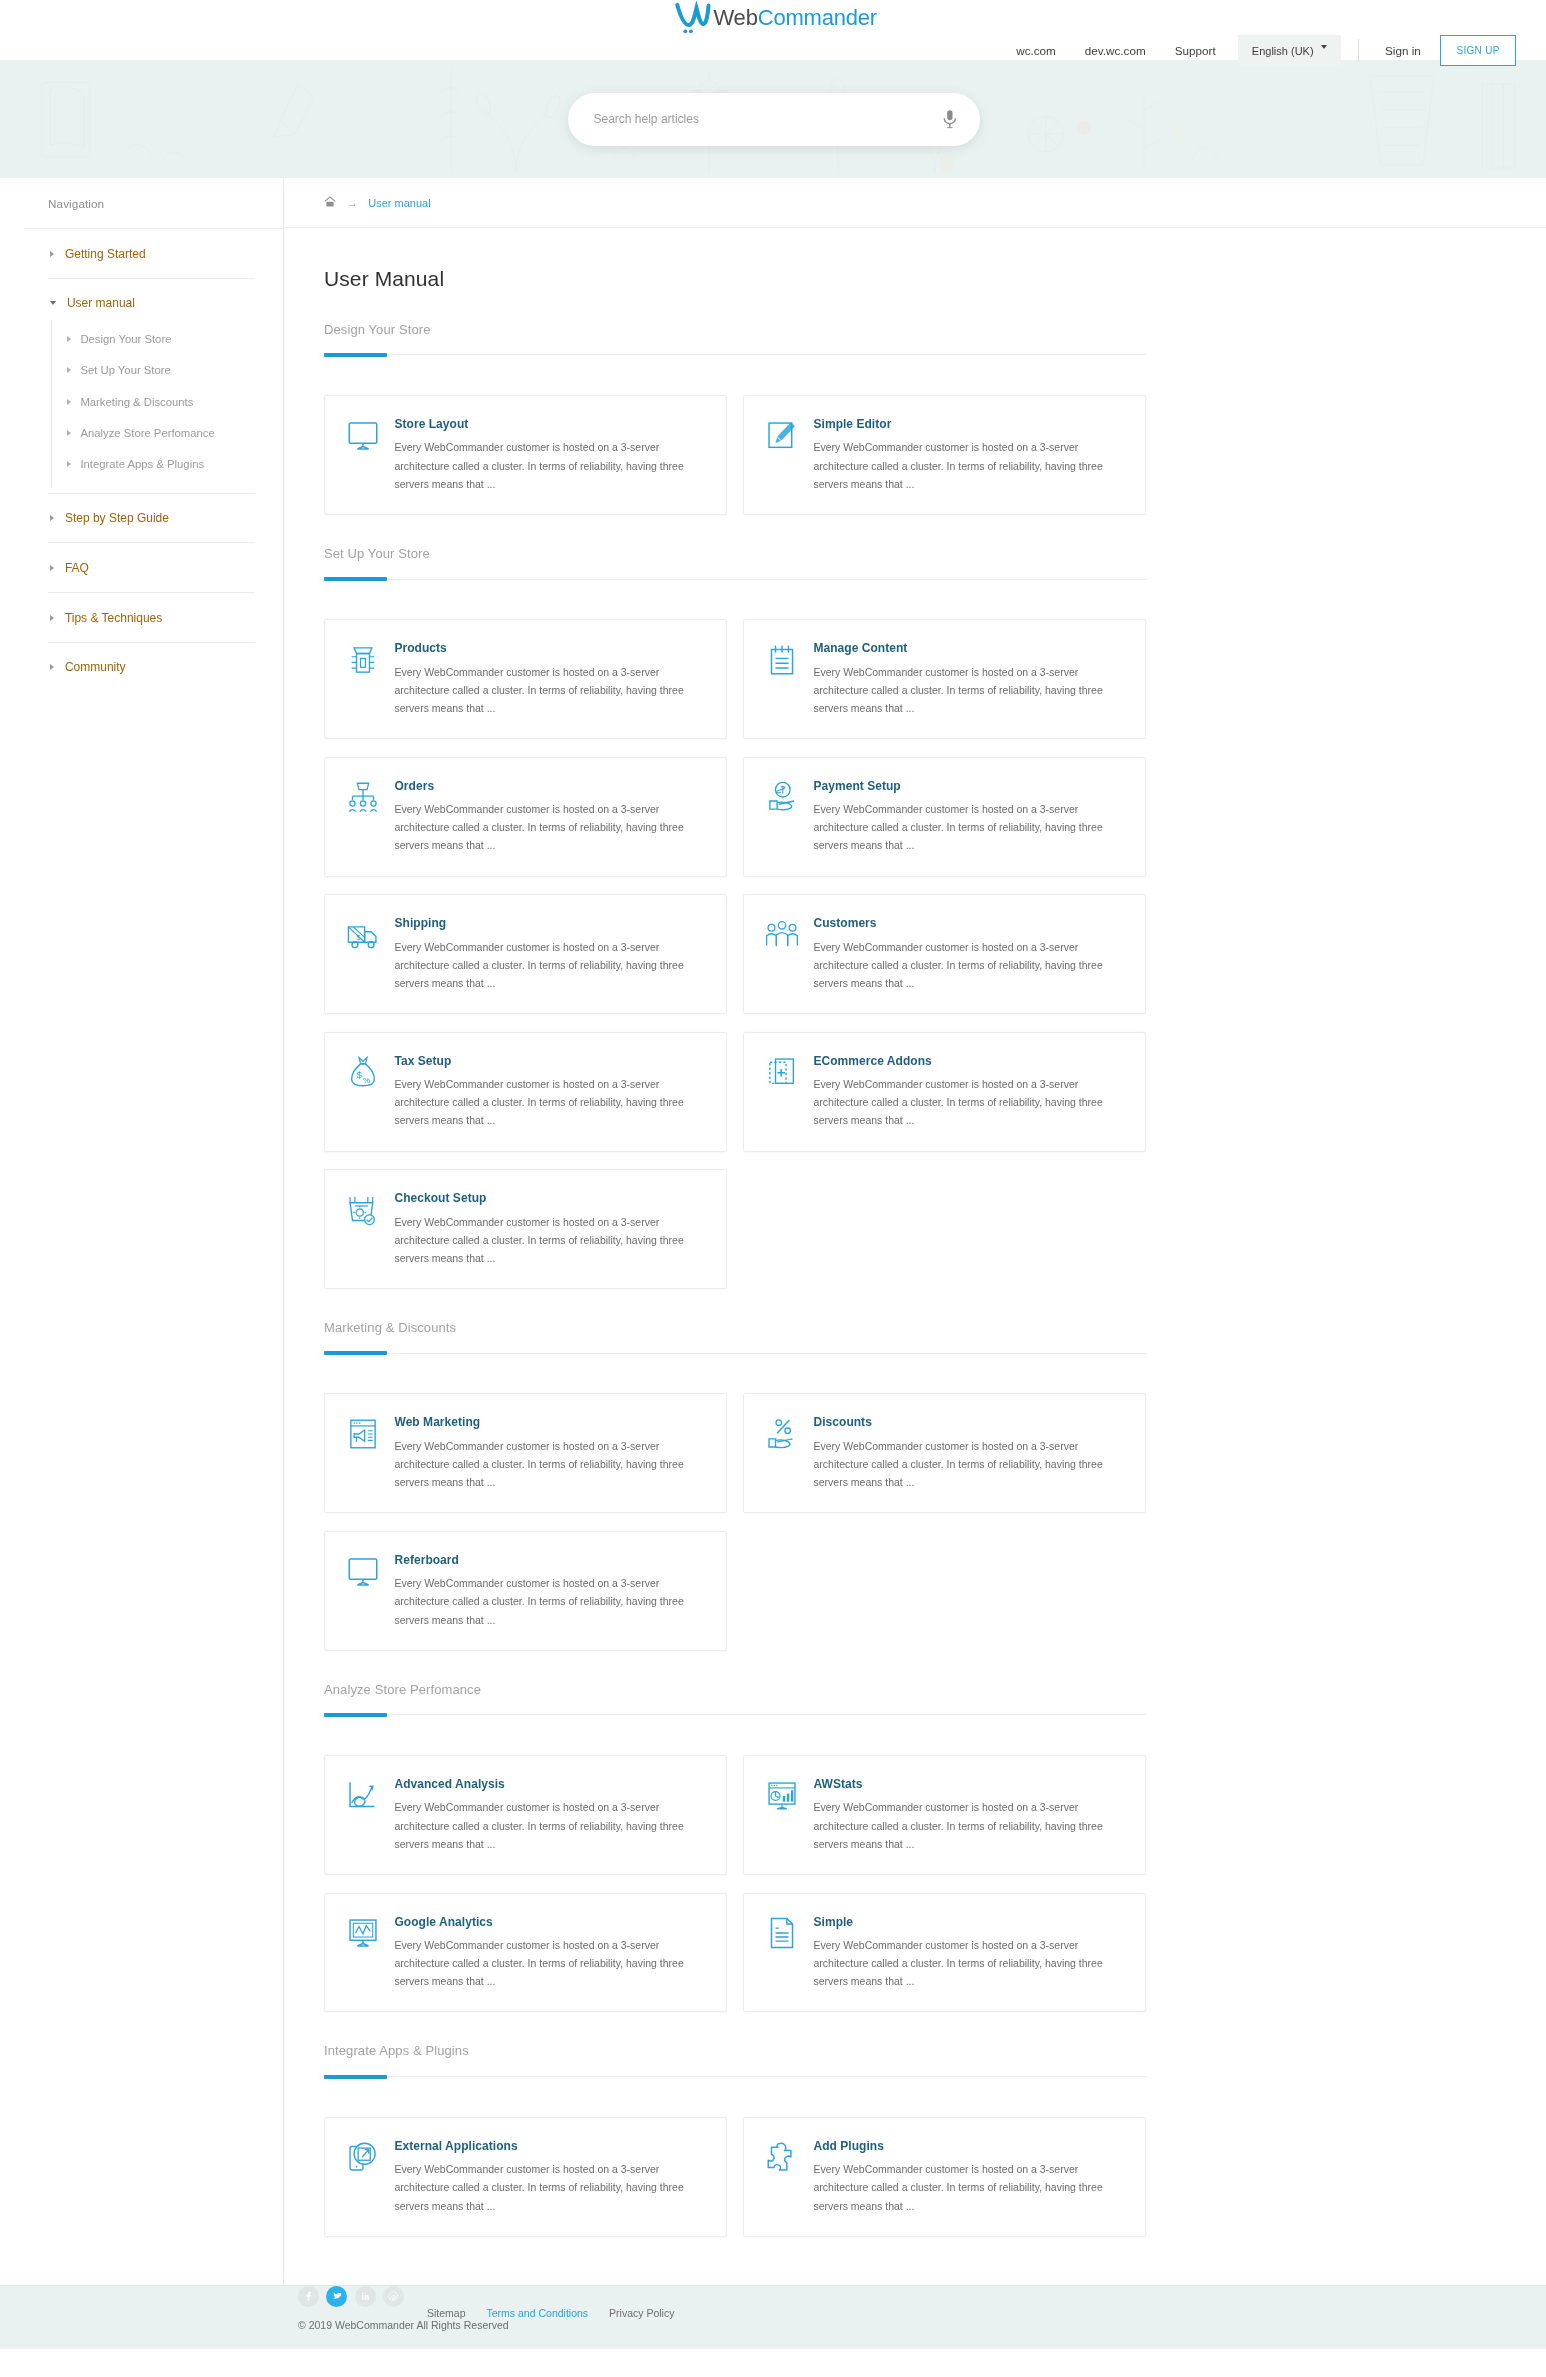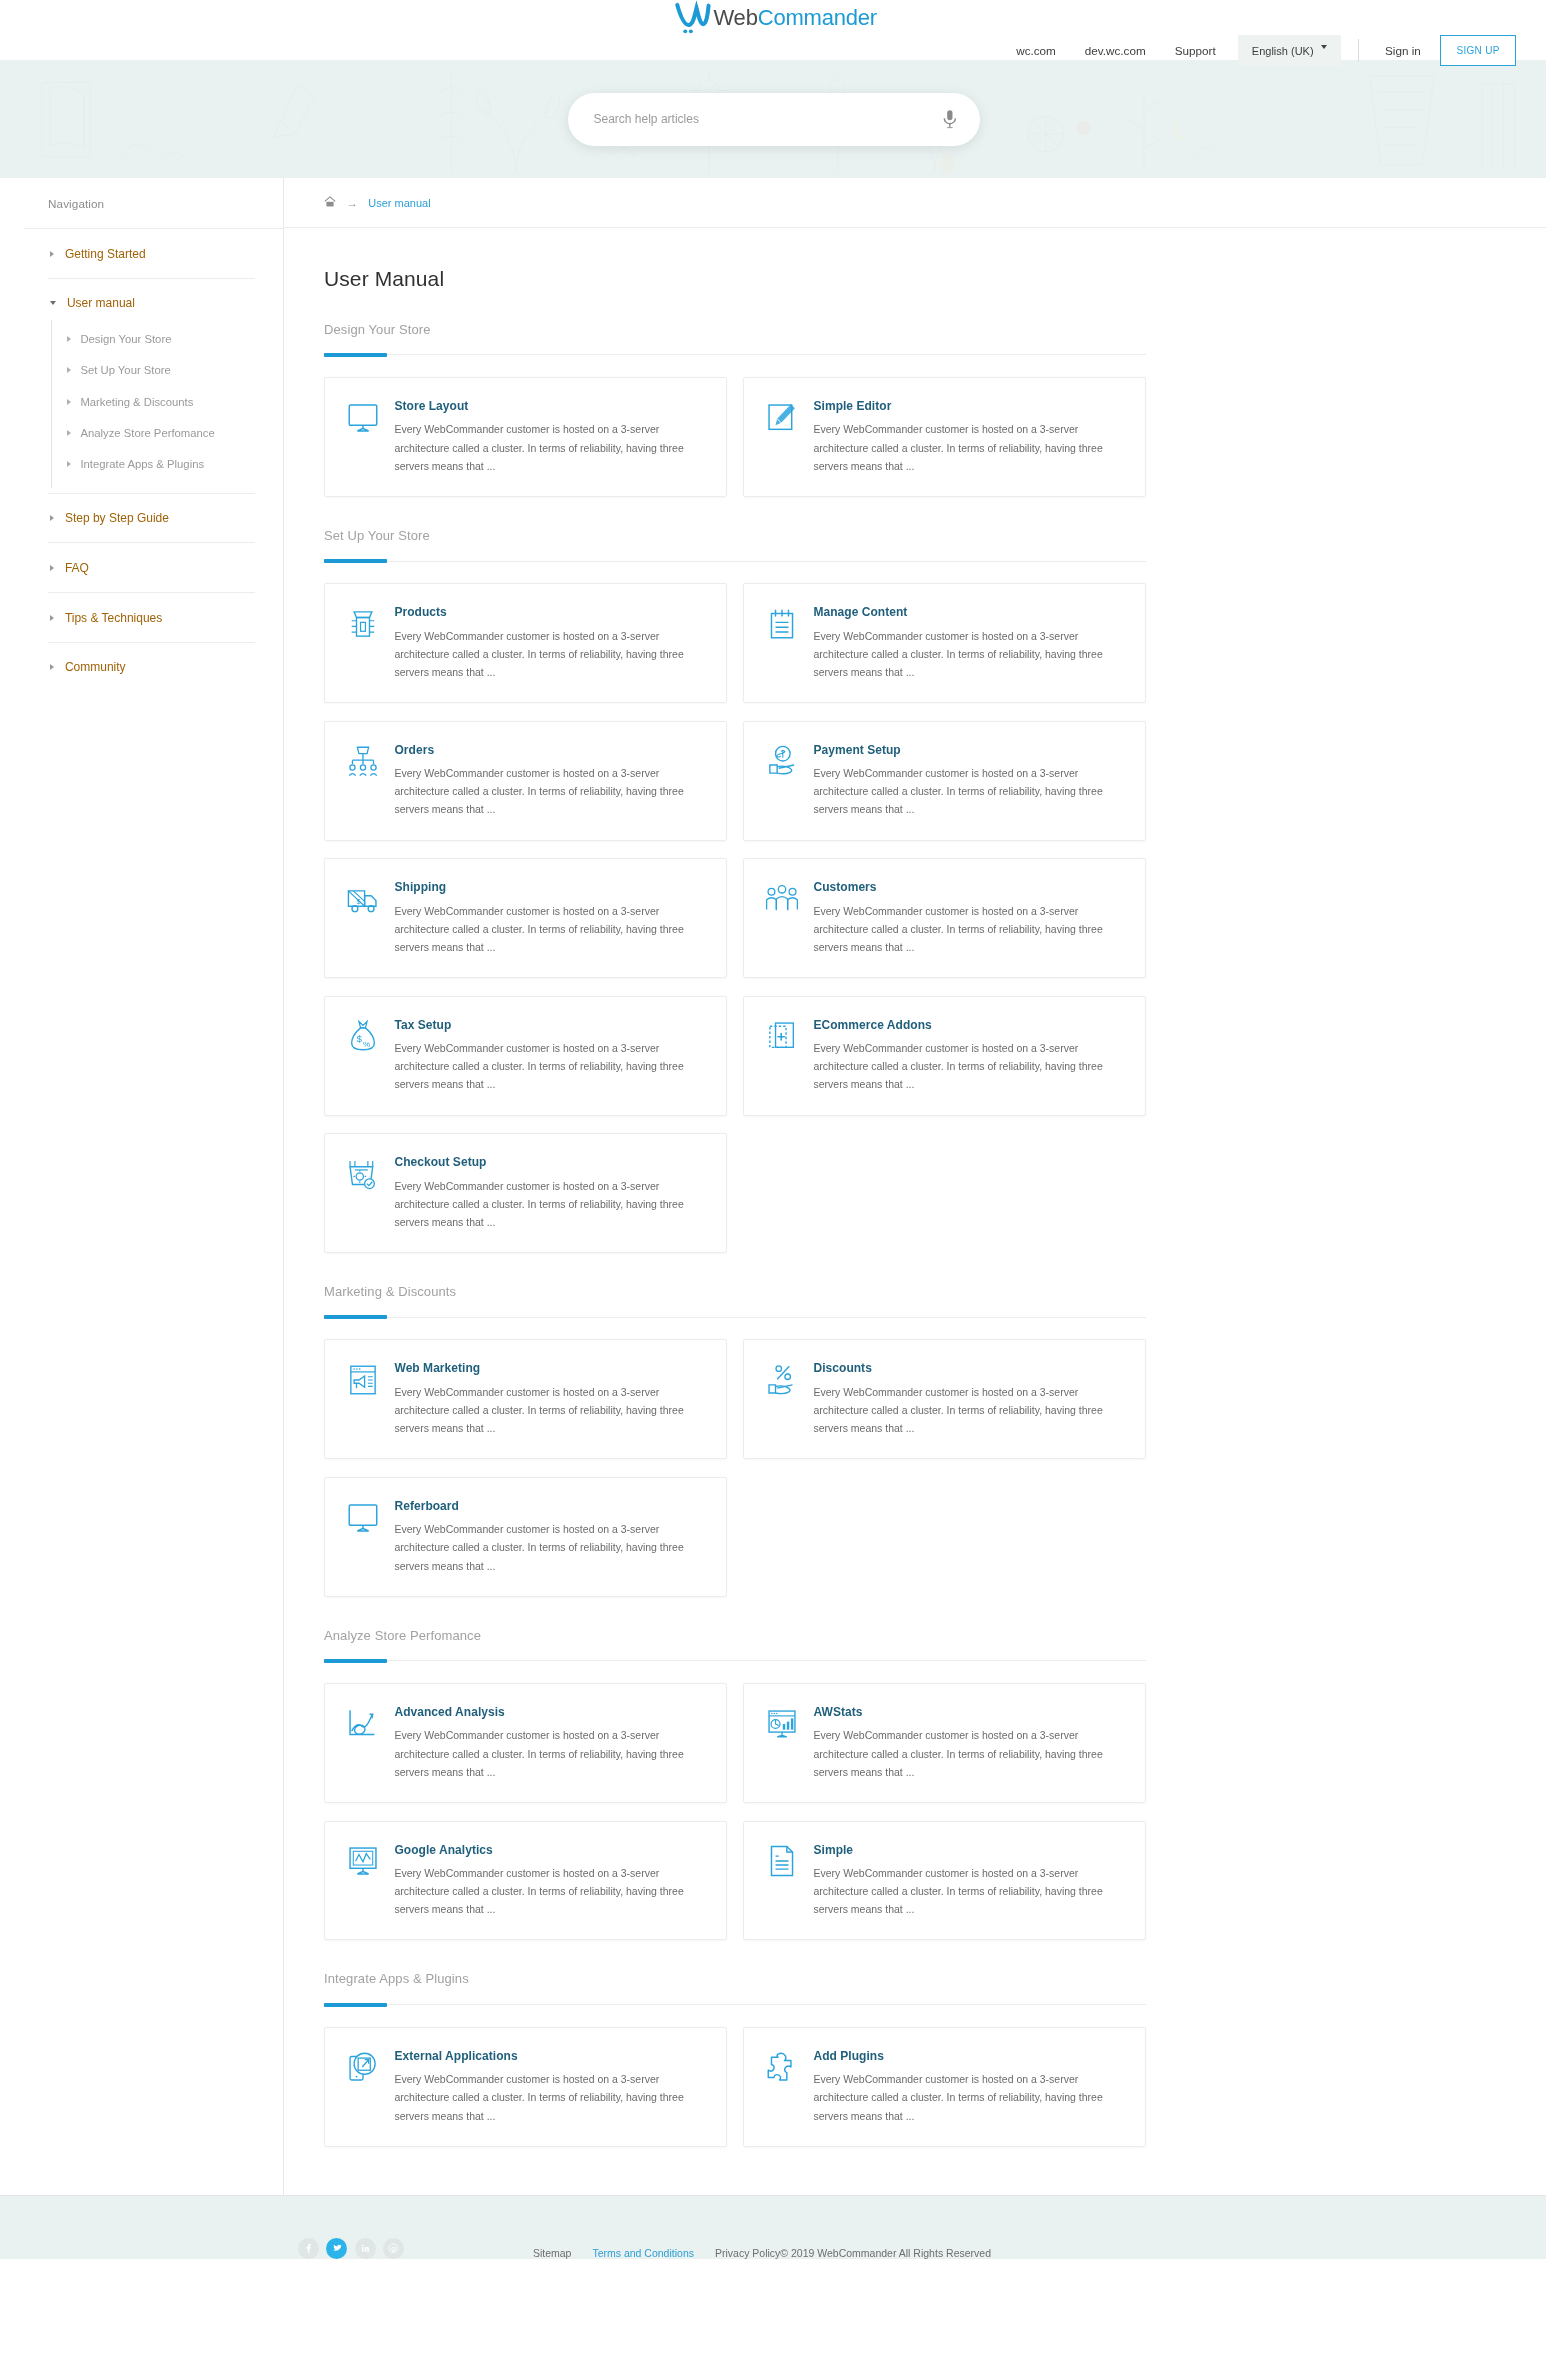--- a/index.html
+++ b/index.html
@@ -240,21 +240,21 @@
     width: 63px; height: 4px;
     background: #1b9ad6;
     border-radius: 0.8px;
   }
 
   .cards {
     display: grid;
     grid-template-columns: 403px 403px;
     column-gap: 16px;
     row-gap: 17.7px;
-    margin-top: 22px;
+    margin-top: 40px;
   }
   .card {
     background: #fff;
     border: 0.8px solid #ececec;
     border-radius: 2.4px;
     box-shadow: 0 0.8px 2.4px rgba(0,0,0,.035);
     padding: 21px 22.6px 21px 21px;
     display: flex;
     gap: 14.5px;
     align-items: flex-start;
@@ -281,23 +281,24 @@
     font-size: 10.5px;
     line-height: 1.73;
     color: #6b6b6b;
   }
 
   
   .footer {
     background: #eaf2f1;
     height: 64px;
     display: flex;
-    align-items: flex-end;
+    align-items: flex-start;
     padding: 0 48px 0 298px;
     border-top: 0.8px solid #e0e7e6;
+    flex-direction: column;
   }
   .social { display: flex; gap: 7.3px; align-items: center; }
   .soc {
     width: 21px; height: 21px;
     border-radius: 50%;
     background: #dfe6e5;
     display: flex; align-items: center; justify-content: center;
     color: #fff;
     cursor: pointer;
   }

